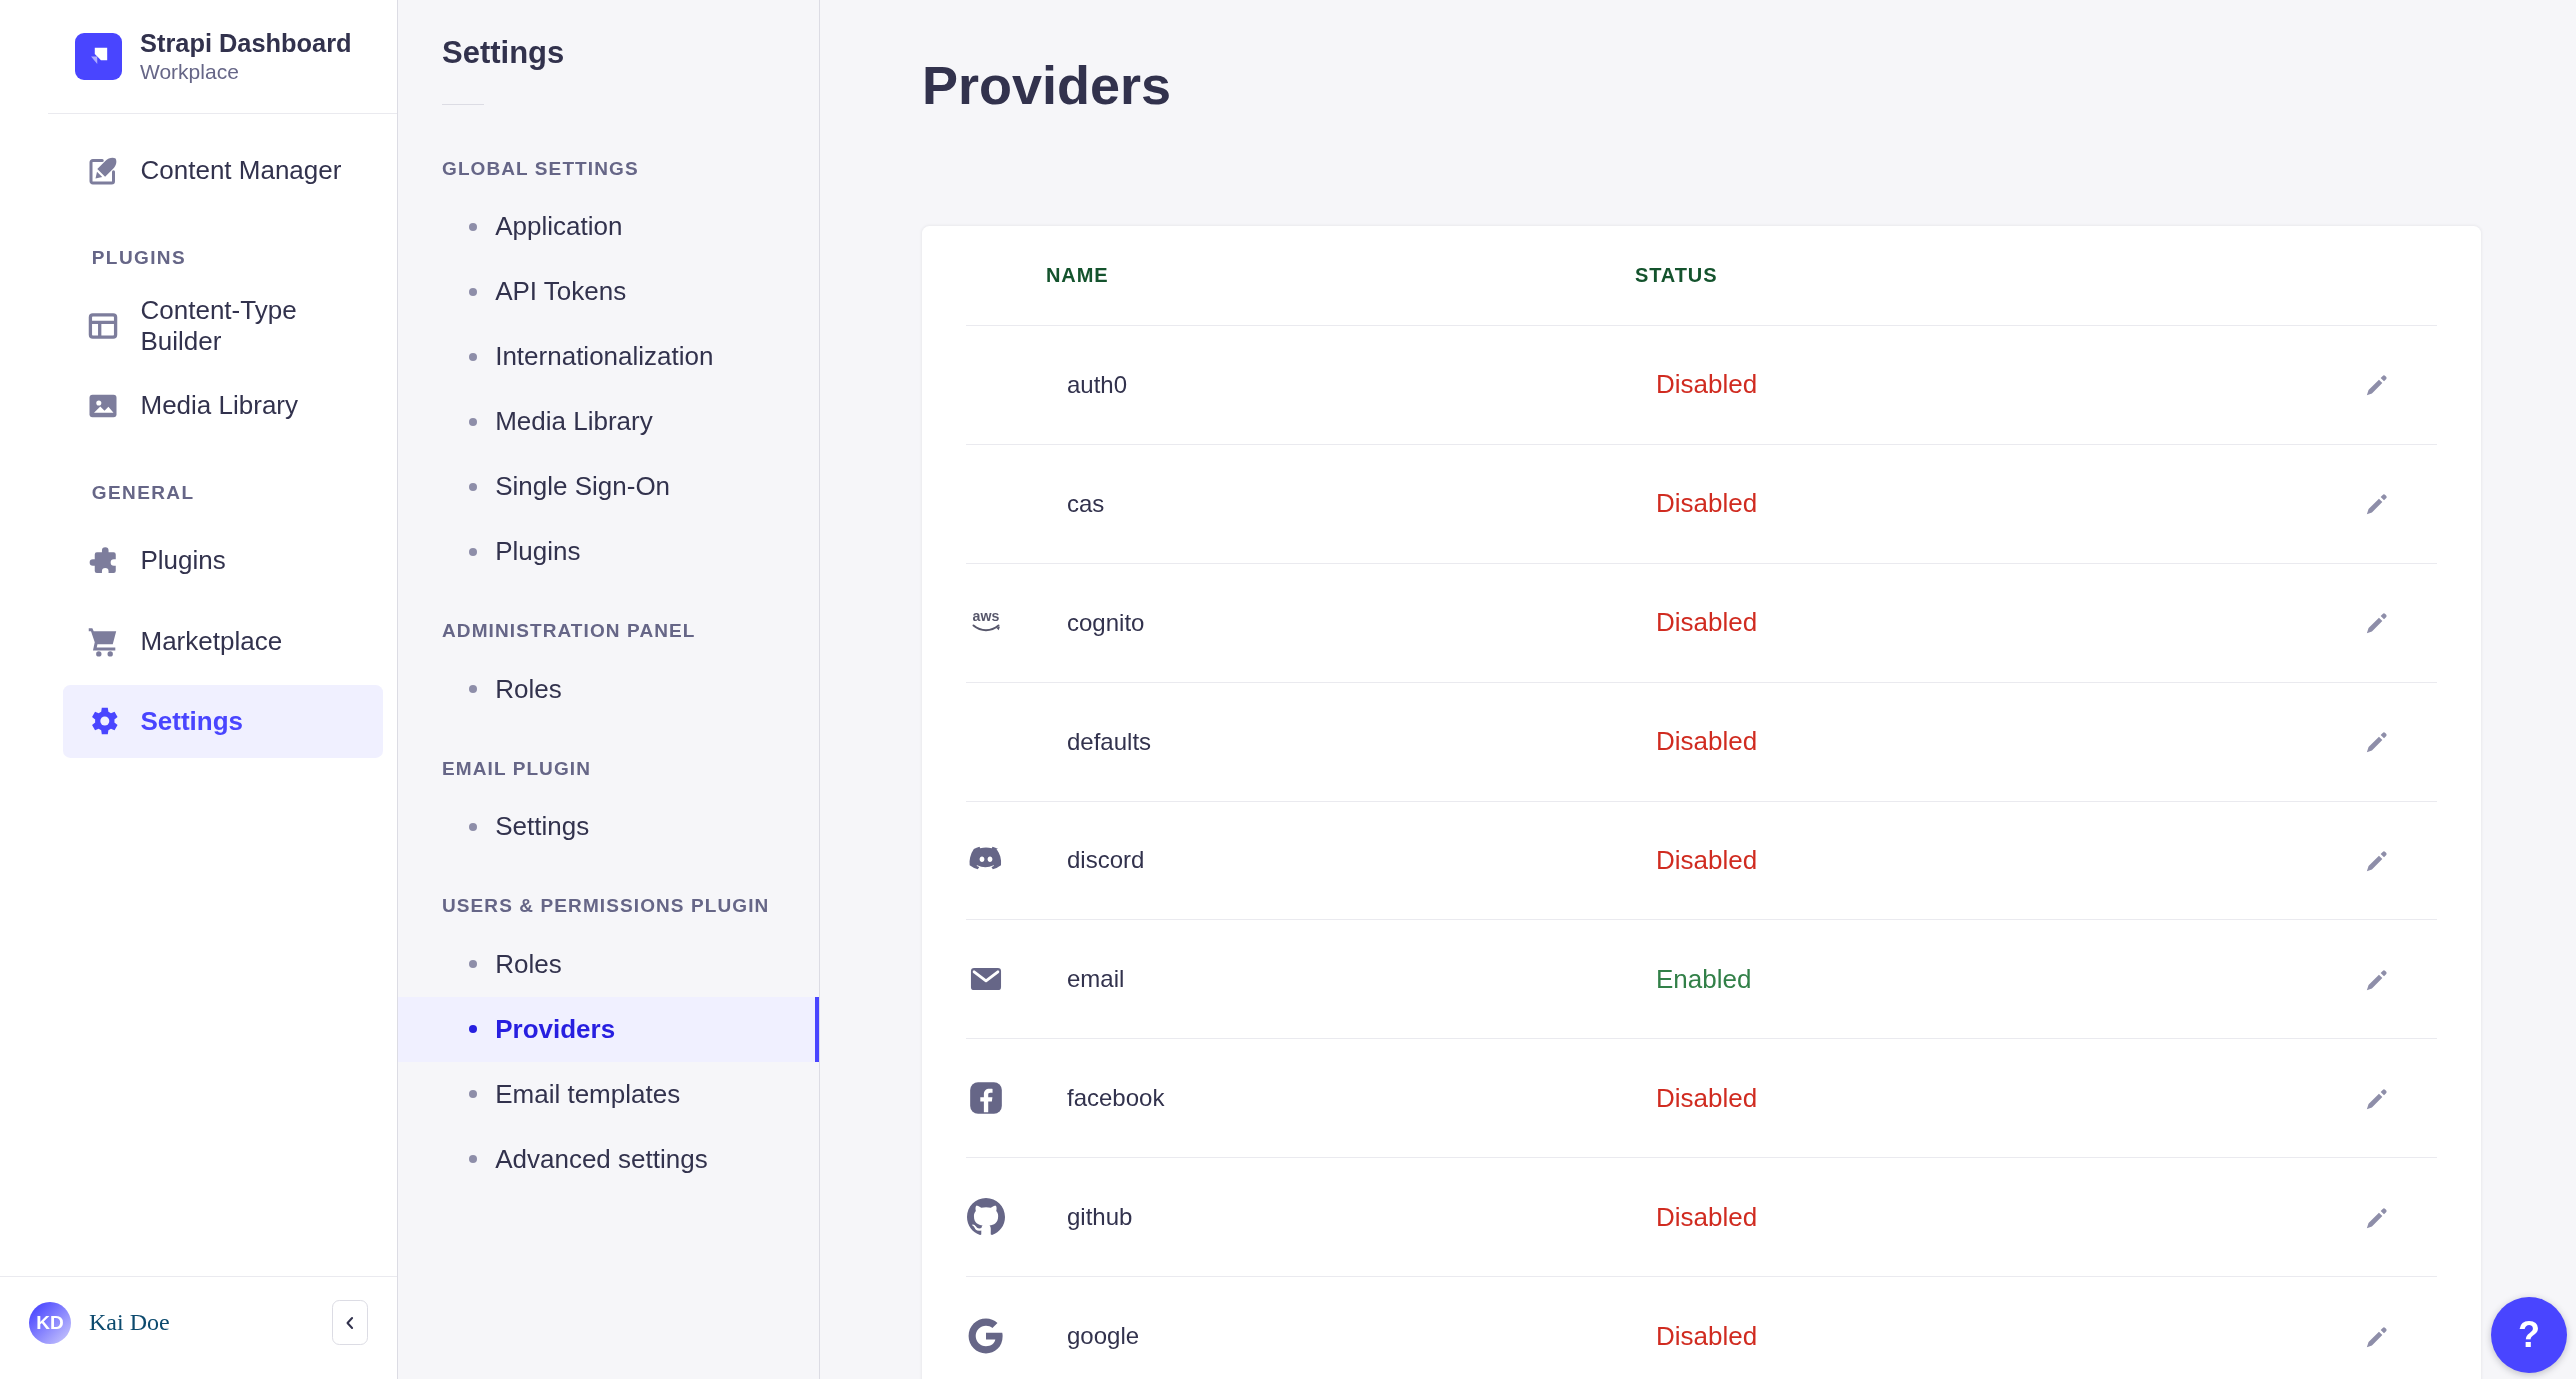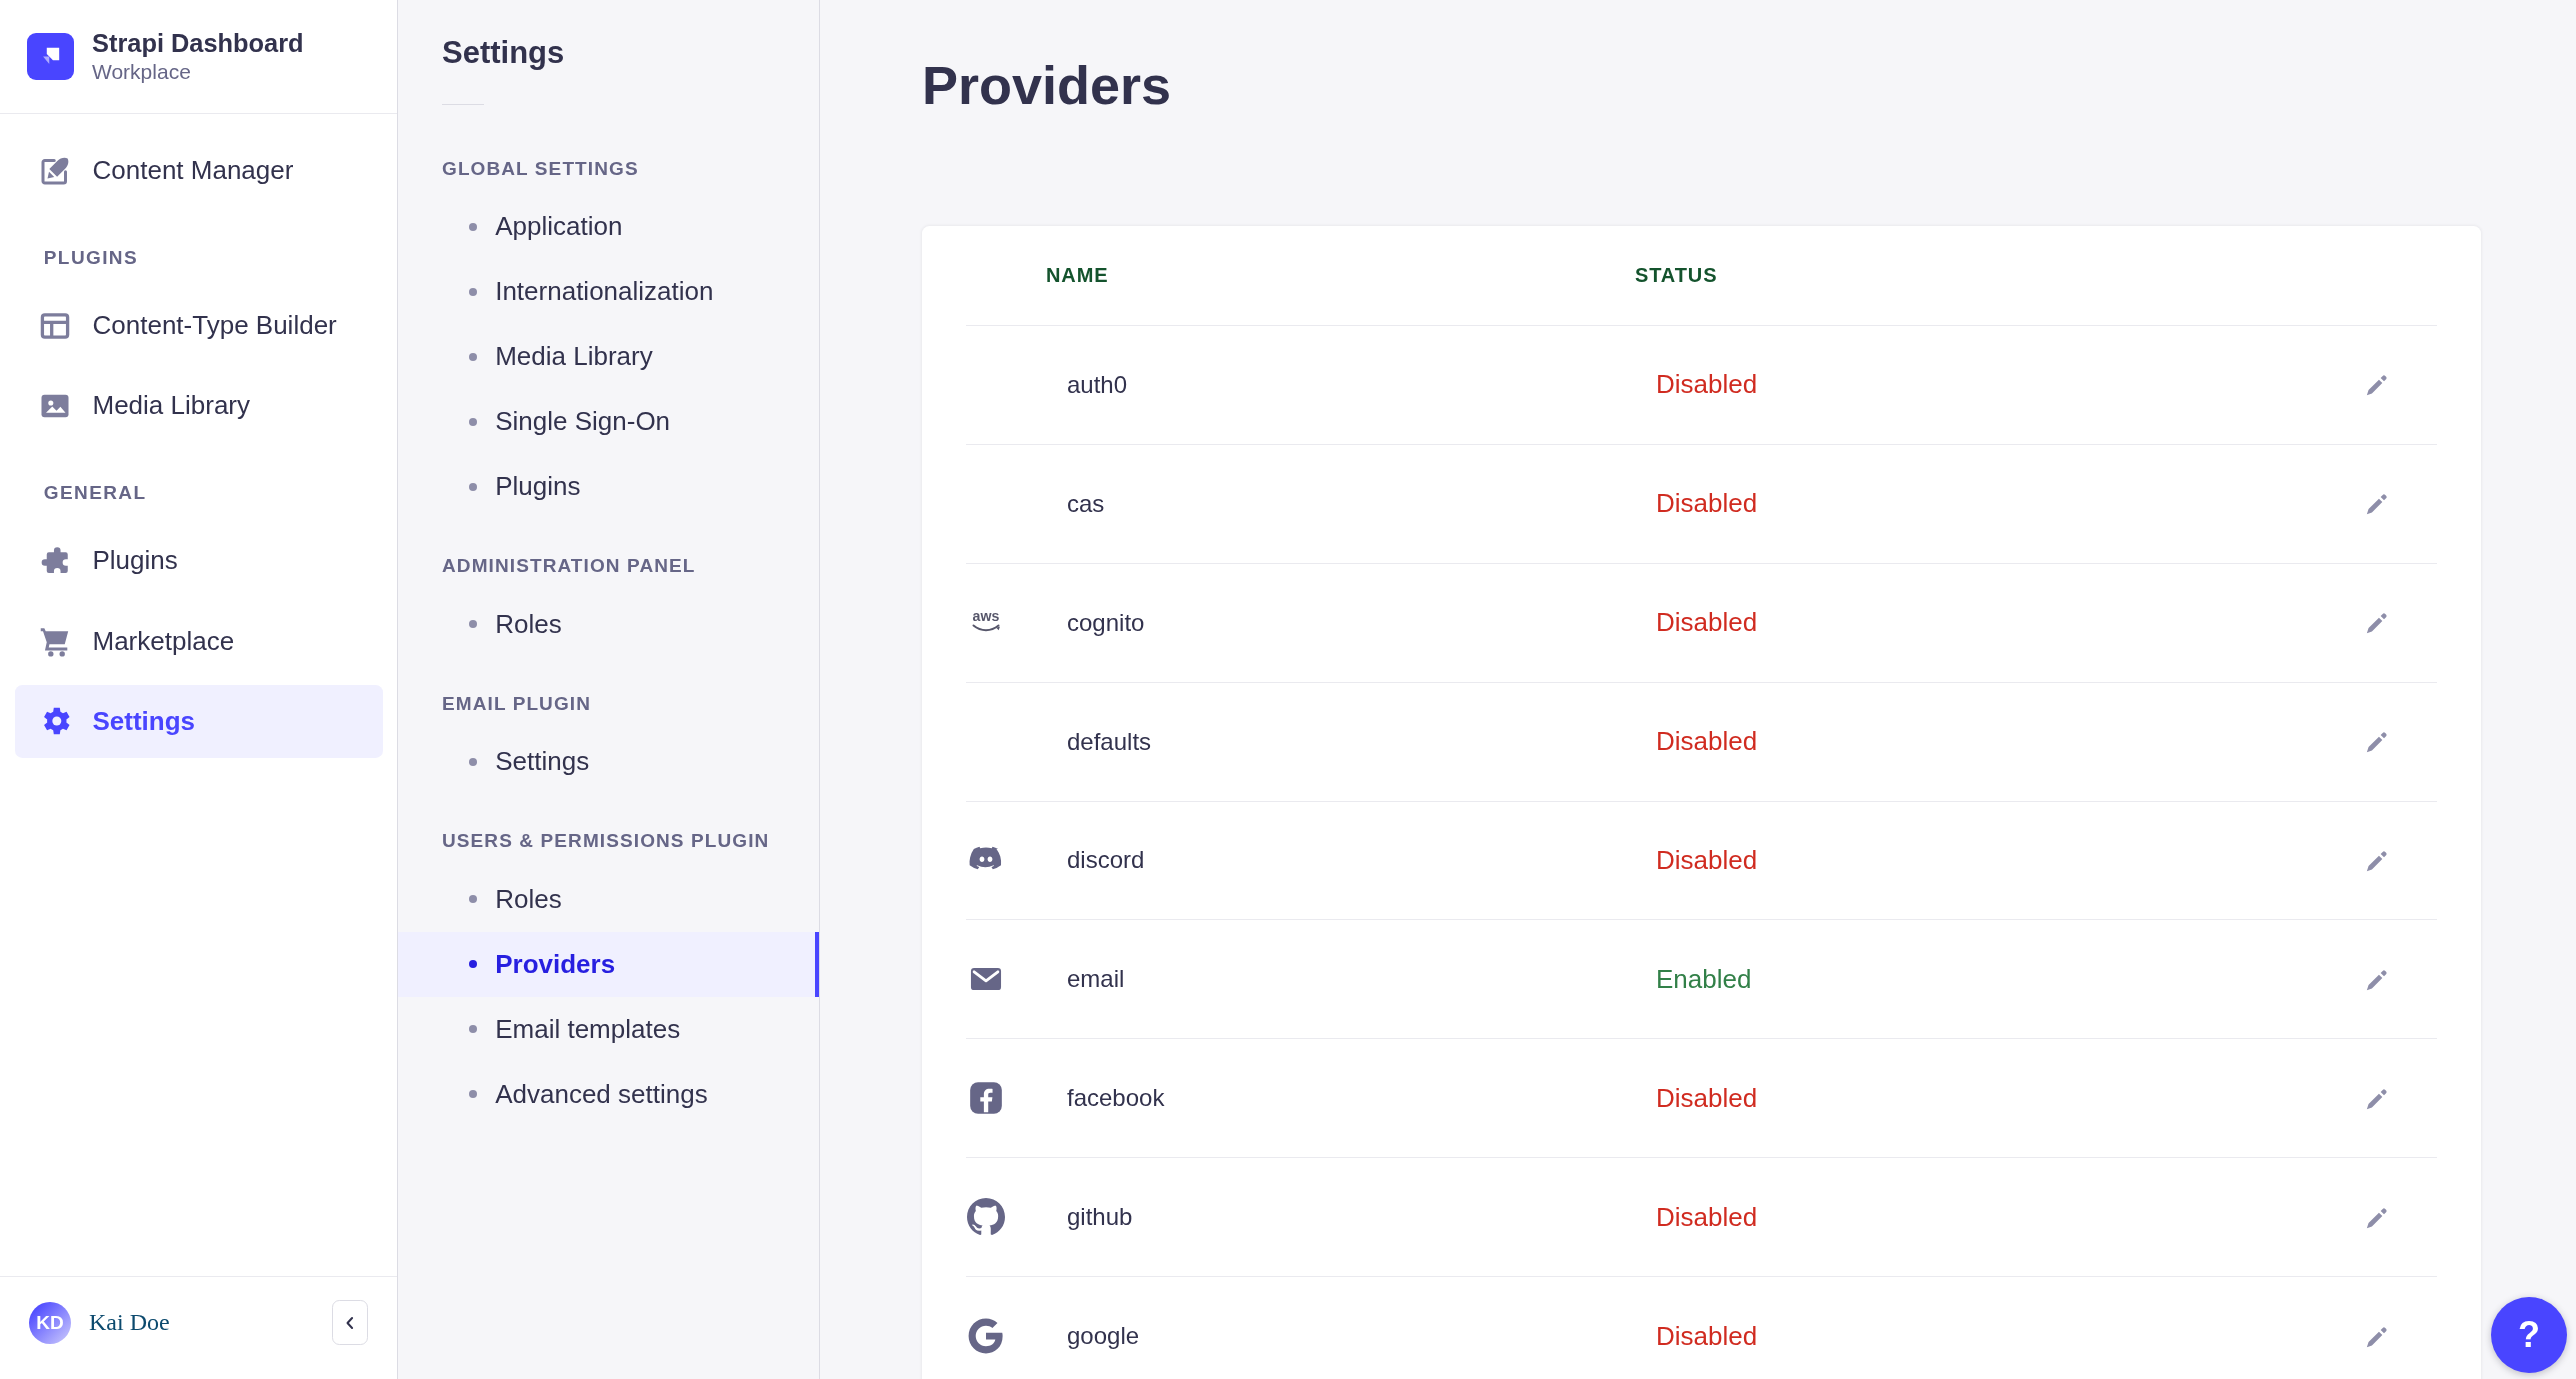--- a/index.html
+++ b/index.html
@@ -2,21 +2,21 @@
 <html style="font-size:14.5px"><head>
 <meta charset="utf-8">
 <style>
   * { margin:0; padding:0; box-sizing:border-box; }
   html,body { width:2576px; height:1380px; overflow:hidden;
     font-family:"Liberation Sans", sans-serif; background:#f6f6f9; color:#32324d; }
   .app { display:flex; width:100%; height:100%; }
 
   
   .sidebar { width:398px; flex:0 0 398px; background:#ffffff; border-right:0.9px solid #dcdce4;
-    position:relative; }
+    position:relative;padding-left:48px; }
   .brand { height:114px; display:flex; align-items:center; padding:0 27px;
     border-bottom:0.9px solid #eaeaef; }
   .brand-logo { width:47px; height:47px; border-radius:9px; background:#4945ff;
     flex:0 0 47px; display:flex; align-items:center; justify-content:center; }
   .brand-text { margin-left:18px; }
   .brand-title { font-size:25.4px; font-weight:bold; color:#32324d; line-height:31px; }
   .brand-sub { font-size:21px; color:#666687; line-height:25.4px; }
   .side-nav { padding:20px 14.5px 0; }
   .side-item { height:73px; display:flex; align-items:center; padding:0 22px;
     border-radius:7.3px; cursor:pointer; margin-bottom:7.3px; }
@@ -164,20 +164,24 @@
     <div class="subnav-title">Settings</div>
     <div class="subnav-divider"></div>
 
     <div class="sub-section first">GLOBAL SETTINGS</div>
     <div class="sub-item">
       <span class="dot"></span>
       <span class="label">Application</span>
     </div>
     <div class="sub-item">
       <span class="dot"></span>
+      <span class="label">API Tokens</span>
+    </div>
+    <div class="sub-item">
+      <span class="dot"></span>
       <span class="label">Internationalization</span>
     </div>
     <div class="sub-item">
       <span class="dot"></span>
       <span class="label">Media Library</span>
     </div>
     <div class="sub-item">
       <span class="dot"></span>
       <span class="label">Single Sign-On</span>
     </div>

